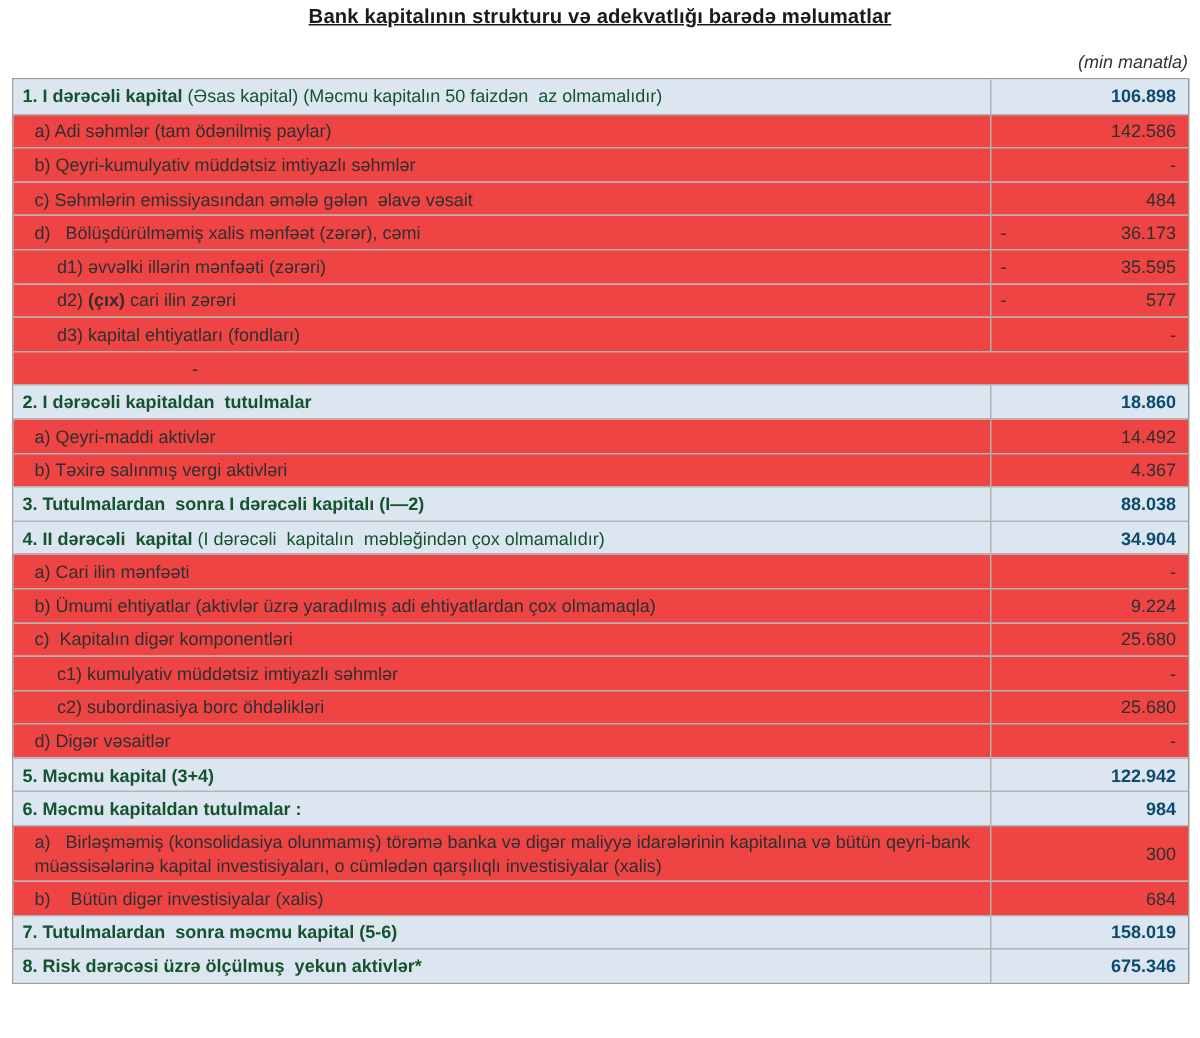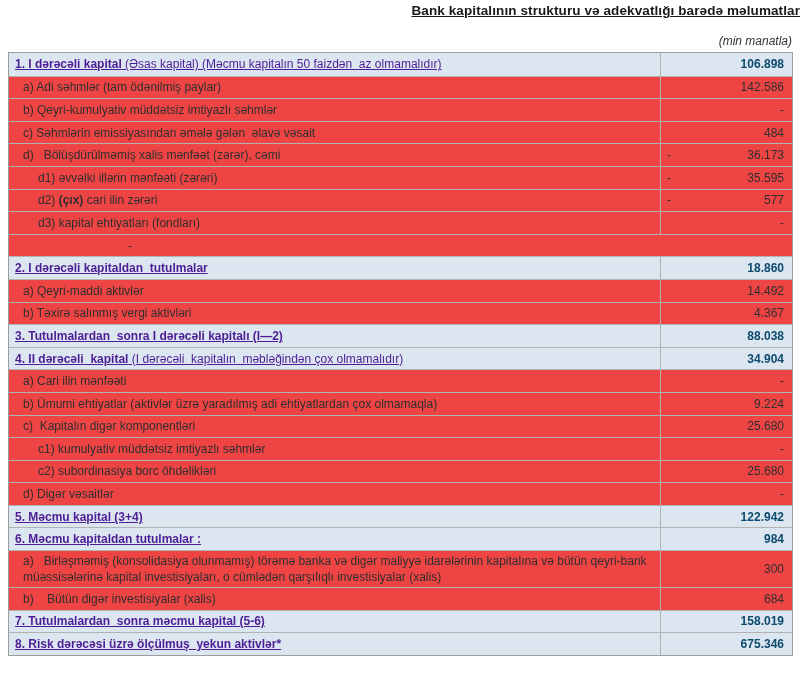--- a/index.html
+++ b/index.html
@@ -1,39 +1,39 @@
 <!DOCTYPE html>
 <html><head>
 <meta charset="utf-8">
 <style>
   * { margin:0; padding:0; box-sizing:border-box; }
   html,body { width:800px; height:692px; background:#ffffff; overflow:hidden;
               font-family:"Liberation Sans", sans-serif; }
 
-  .doc-title { margin-top:3px; text-align:right; font-size:13.5px; font-weight:bold;
+  .doc-title { margin-top:3px; text-align:center; font-size:13.5px; font-weight:bold;
                text-decoration:underline; color:#1a1a1a; letter-spacing:.1px; }
 
   .unit-note { margin-top:16px; padding-right:8px; text-align:right;
                font-size:12px; font-style:italic; color:#333333; }
 
   .cap-table { margin:4px 7px 0 8px; border:1px solid #9d9d9d; }
 
   .row { display:flex; min-height:22.6px; background:#ef4444; }
   .row + .row { border-top:1px solid #b2b2b2; }
   .row.header { background:#dce6f1; }
 
   .cell { display:flex; align-items:center; }
   .cell.label { flex:1 1 auto; border-right:1px solid #b2b2b2; padding:2px 6px 2px 0; }
   .cell.value { flex:0 0 131px; justify-content:space-between;
                 padding:2px 8px 2px 6px; font-size:12px; color:#2f2f2f; }
 
   .txt { font-size:12px; line-height:16px; color:#2f2f2f; white-space:pre-wrap; }
   .txt .b { font-weight:bold; }
 
-  .row.header .txt { color:#4c1d95;text-decoration:underline; }
+  .row.header .txt { color:#14532d; }
   .row.header .cell.value { font-weight:bold; color:#0c4a6e; }
 
   .indent-0 .txt { padding-left:6px; }
   .indent-1 .txt { padding-left:14px; }
   .indent-2 .txt { padding-left:29px; }
 
   .neg { min-width:6px; }
   .num { text-align:right; }
 </style>
 </head>

